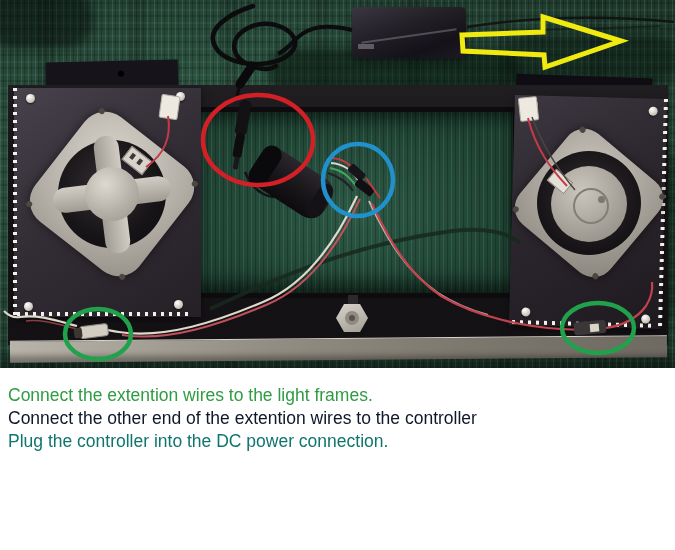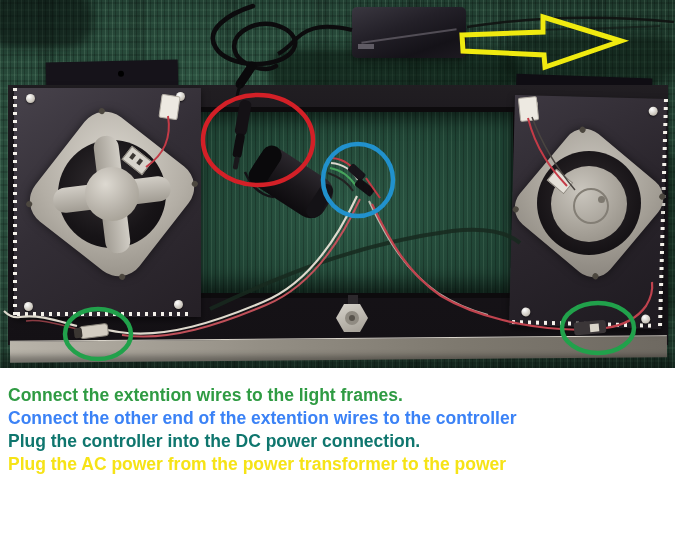--- a/index.html
+++ b/index.html
@@ -110,21 +110,21 @@
   .bolt-hex { position:absolute; left:336px; top:304px; width:32px; height:28px;
     clip-path:polygon(25% 0,75% 0,100% 50%,75% 100%,25% 100%,0 50%);
     background:linear-gradient(160deg,#d7d3cb,#a29d94); }
   .bolt-washer { position:absolute; left:345px; top:311px; width:14px; height:14px; border-radius:50%; background:#908b82; }
   .bolt-dot { position:absolute; left:349px; top:315px; width:6px; height:6px; border-radius:50%; background:#58534c; }
 
   .overlay { position:absolute; left:0; top:0; width:675px; height:368px; }
 
   
   .caption { position:absolute; left:8px; top:384px; width:660px; }
-  .caption .line { font-size:17.5px; font-weight:700; line-height:23px; white-space:nowrap; }
+  .caption .line { font-size:17.5px; font-weight:400; line-height:23px; white-space:nowrap; }
 </style>
 </head>
 <body>
 
 <div class="stage">
   <div class="photo">
     <div class="carpet"></div>
     <div class="shade s1"></div>
     <div class="shade s2"></div>
     <div class="shade s3"></div>
@@ -263,17 +263,16 @@
       <ellipse cx="358" cy="180" rx="35" ry="36" fill="none" stroke-width="4.5" stroke="#2191cc"></ellipse>
       <ellipse cx="98" cy="334" rx="33" ry="25" fill="none" stroke-width="4.5" stroke="#21a14b"></ellipse>
       <ellipse cx="598" cy="328" rx="36" ry="25" fill="none" stroke-width="4.5" stroke="#21a14b"></ellipse>
 
       <polygon points="462,35 543,32 543,17 621,41 545,67 544,55 463,51" fill="none" stroke-width="5" stroke-linejoin="miter" stroke="#f0ea10"></polygon>
     </svg>
   </div>
 
   <div class="caption">
     <div class="line" style="color: rgb(47, 155, 67);">Connect the extention wires to the light frames.</div>
-    <div class="line" style="color: #3b82f6;">Connect the other end of the extention wires to the controller</div>
+    <div class="line" style="color: #0f172a;">Connect the other end of the extention wires to the controller</div>
     <div class="line" style="color: #0f766e;">Plug the controller into the DC power connection.</div>
-    <div class="line" style="color: rgb(246, 227, 22);">Plug the AC power from the power transformer to the power</div>
   </div>
 </div>
 
 </body></html>

